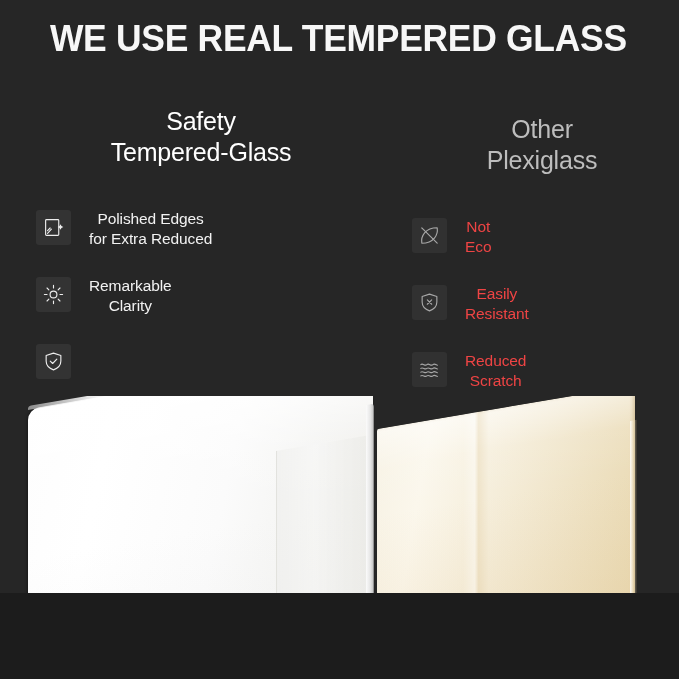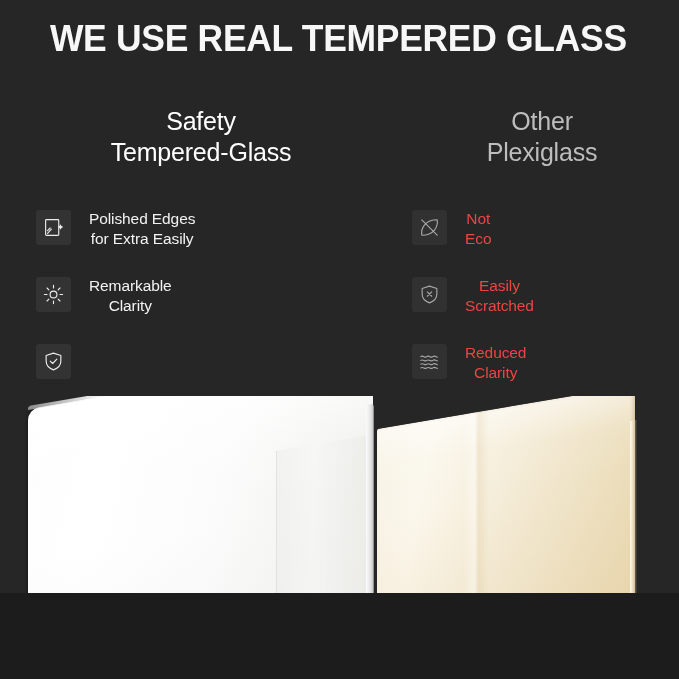--- a/index.html
+++ b/index.html
@@ -34,21 +34,21 @@
     transform: scaleX(0.985);
     transform-origin: left center;
   }
 
   
   .col {
     position: absolute;
     top: 106px;
   }
   .col-left  { left: 36px;  width: 330px; }
-  .col-right { left: 412px; width: 260px; }
+  .col-right { left: 412px; width: 260px; margin-top: 8px; }
 
   .col-title {
     font-family: "Liberation Sans", sans-serif;
     font-weight: 400;
     font-size: 25px;
     line-height: 31px;
     letter-spacing: -0.2px;
     margin: 0 0 0 0;
     white-space: pre-line;
   }
@@ -242,21 +242,21 @@
       <div class="feature">
         <span class="icon-tile">
           <svg width="21" height="21" viewBox="0 0 24 24" fill="none" stroke="#ededed" stroke-width="1.3" stroke-linecap="round" stroke-linejoin="round">
             <rect x="3" y="3" width="15" height="18" rx="1"></rect>
             <path d="M5.2 18.6 L9.6 13.9"></path>
             <path d="M5.2 15.6 L8.2 12.6"></path>
             <path d="M20 8.2 l1.1 2.1 2.1 1.1 -2.1 1.1 -1.1 2.1 -1.1 -2.1 -2.1 -1.1 2.1 -1.1 z" fill="#ededed" stroke="none"></path>
           </svg>
         </span>
         <span class="feature-label">Polished Edges
-for Extra Easily</span>
+for Extra Reduced</span>
       </div>
 
       <div class="feature">
         <span class="icon-tile">
           <svg width="21" height="21" viewBox="0 0 24 24" fill="none" stroke="#ededed" stroke-width="1.3" stroke-linecap="round">
             <circle cx="12" cy="12" r="3.9"></circle>
             <path d="M12 1.6v3M12 19.4v3M1.6 12h3M19.4 12h3M4.6 4.6l2.1 2.1M17.3 17.3l2.1 2.1M19.4 4.6l-2.1 2.1M6.7 17.3l-2.1 2.1"></path>
           </svg>
         </span>
         <span class="feature-label">Remarkable
@@ -293,34 +293,34 @@
       </div>
 
       <div class="feature">
         <span class="icon-tile">
           <svg width="21" height="21" viewBox="0 0 24 24" fill="none" stroke="#a8a8a8" stroke-width="1.3" stroke-linecap="round" stroke-linejoin="round">
             <path d="M12 2.4 L20.4 5.1 v6.4 c0 5.1 -3.6 8.4 -8.4 10.1 c-4.8 -1.7 -8.4 -5 -8.4 -10.1 V5.1 z"></path>
             <path d="M9.5 9 L14.5 14 M14.5 9 L9.5 14"></path>
           </svg>
         </span>
         <span class="feature-label">Easily
-Scratched</span>
+Resistant</span>
       </div>
 
       <div class="feature">
         <span class="icon-tile">
           <svg width="22" height="22" viewBox="0 0 24 24" fill="none" stroke="#a8a8a8" stroke-width="1.25" stroke-linecap="round">
             <path d="M2 6.2 c2.2 -2.1 4.4 2.1 6.6 0 c2.2 -2.1 4.4 2.1 6.6 0 c1.6 -1.5 3.2 0 4.8 0.6"></path>
             <path d="M2 10.3 c2.2 -2.1 4.4 2.1 6.6 0 c2.2 -2.1 4.4 2.1 6.6 0 c1.6 -1.5 3.2 0 4.8 0.6"></path>
             <path d="M2 14.4 c2.2 -2.1 4.4 2.1 6.6 0 c2.2 -2.1 4.4 2.1 6.6 0 c1.6 -1.5 3.2 0 4.8 0.6"></path>
             <path d="M2 18.5 c2.2 -2.1 4.4 2.1 6.6 0 c2.2 -2.1 4.4 2.1 6.6 0 c1.6 -1.5 3.2 0 4.8 0.6"></path>
           </svg>
         </span>
         <span class="feature-label">Reduced
-Clarity</span>
+Scratch</span>
       </div>
 
     </div>
   </div>
 
   <div class="photo">
     <div class="panel-right"></div>
     <div class="panel-right-edge"></div>
     <div class="panel-left"></div>
     <div class="panel-left-edge"></div>

